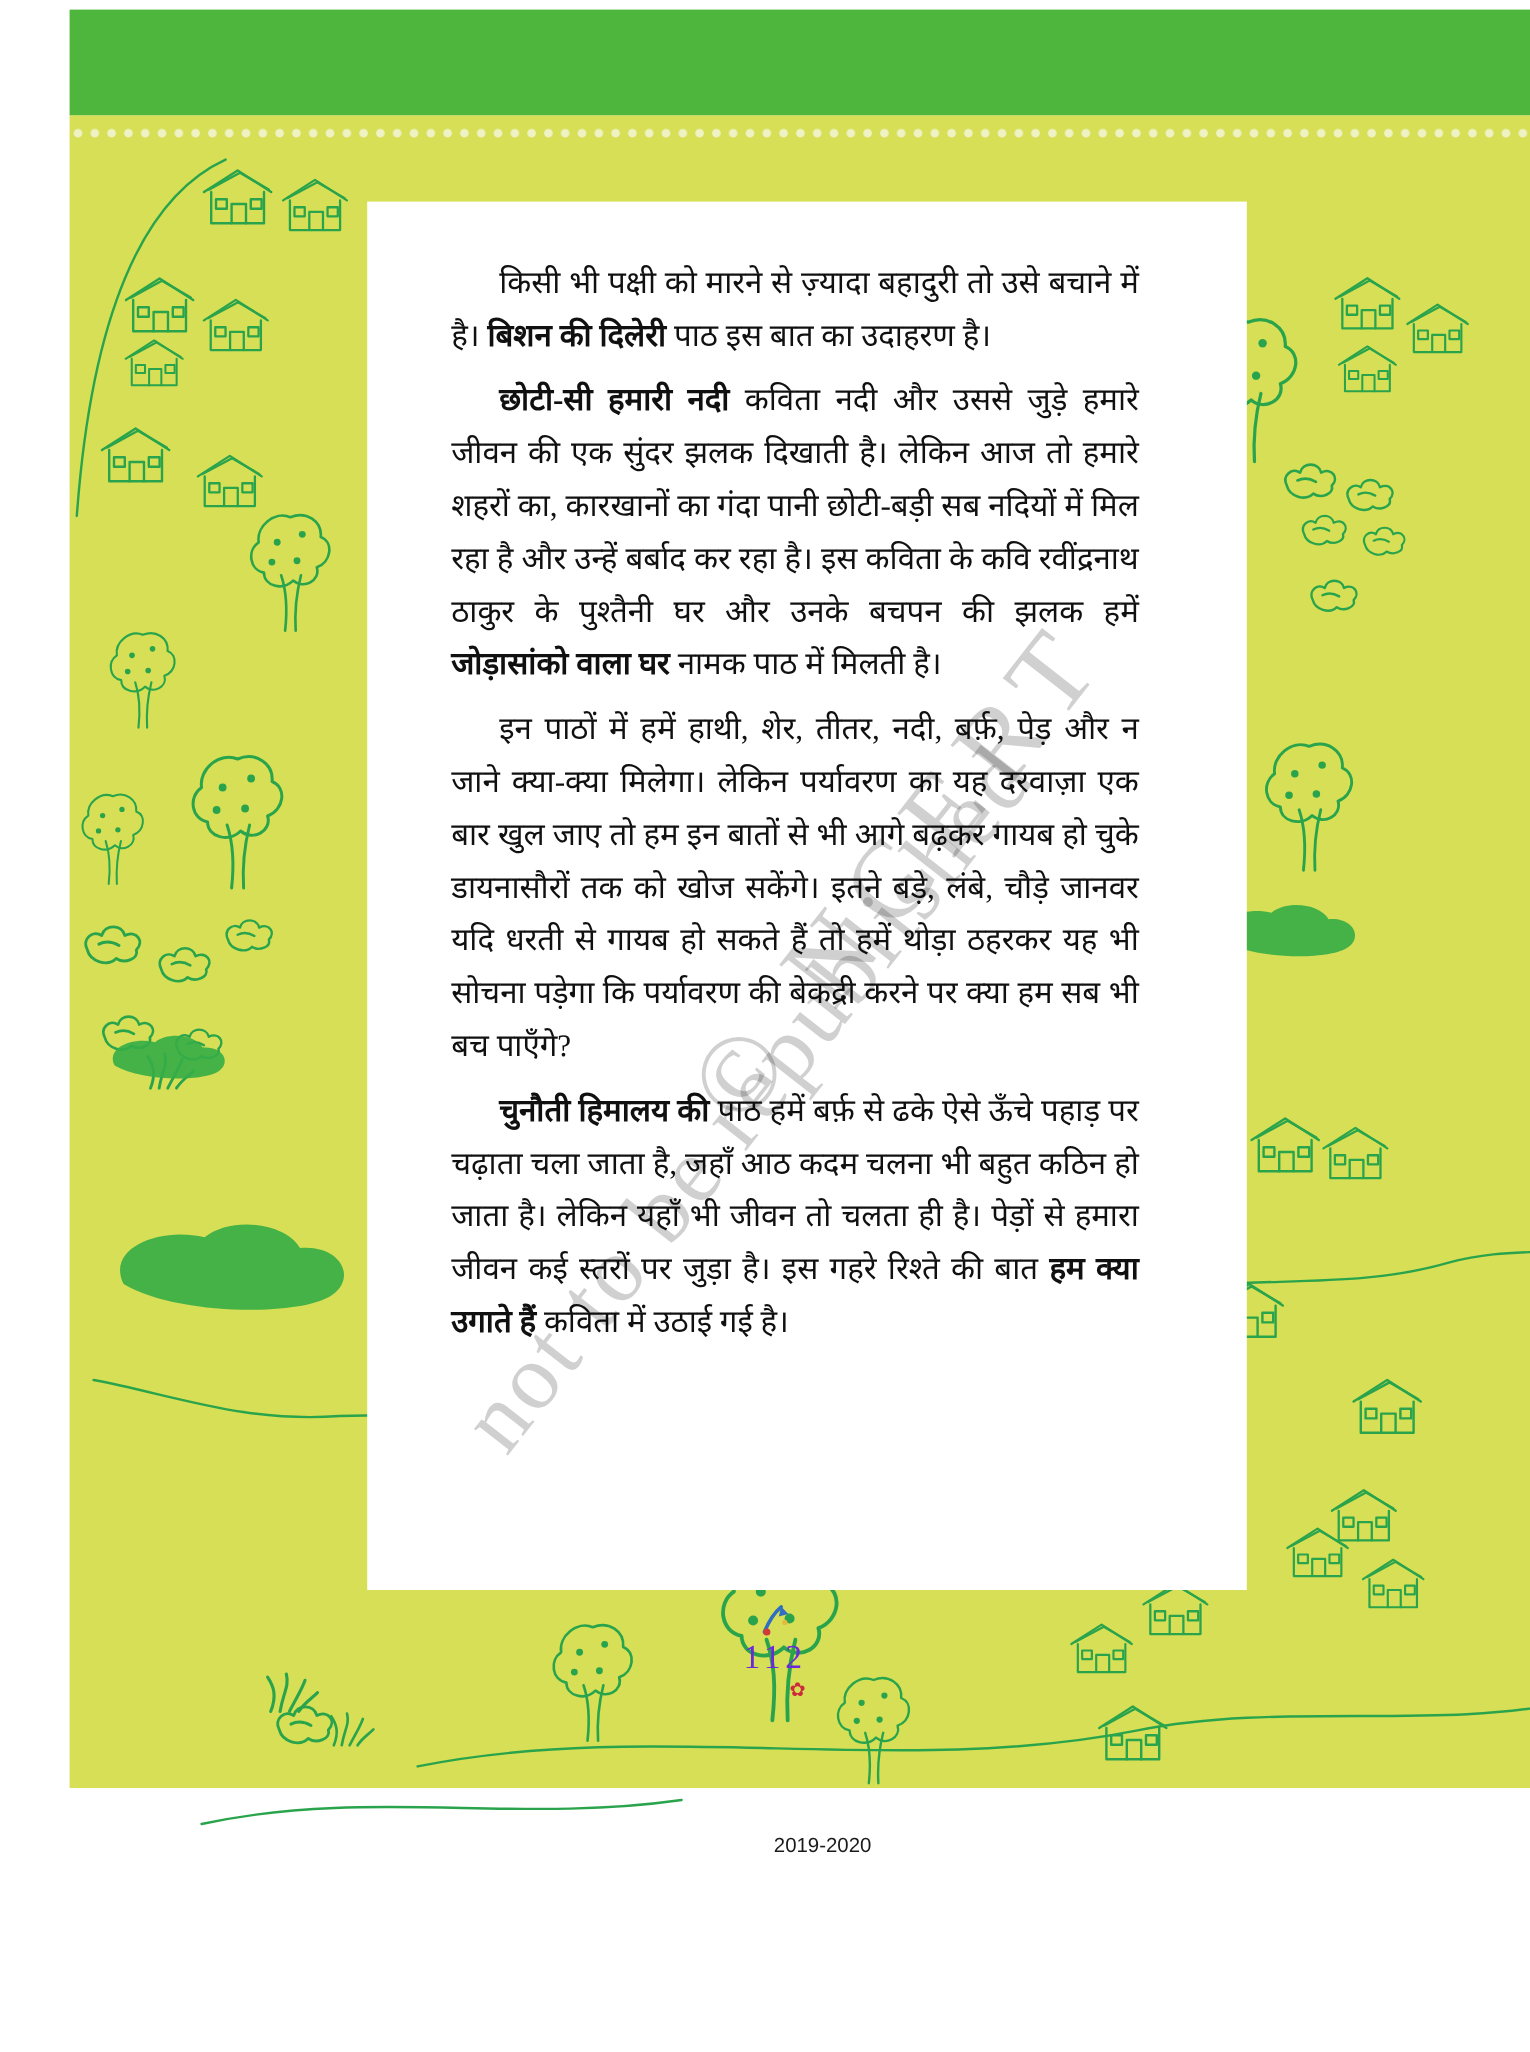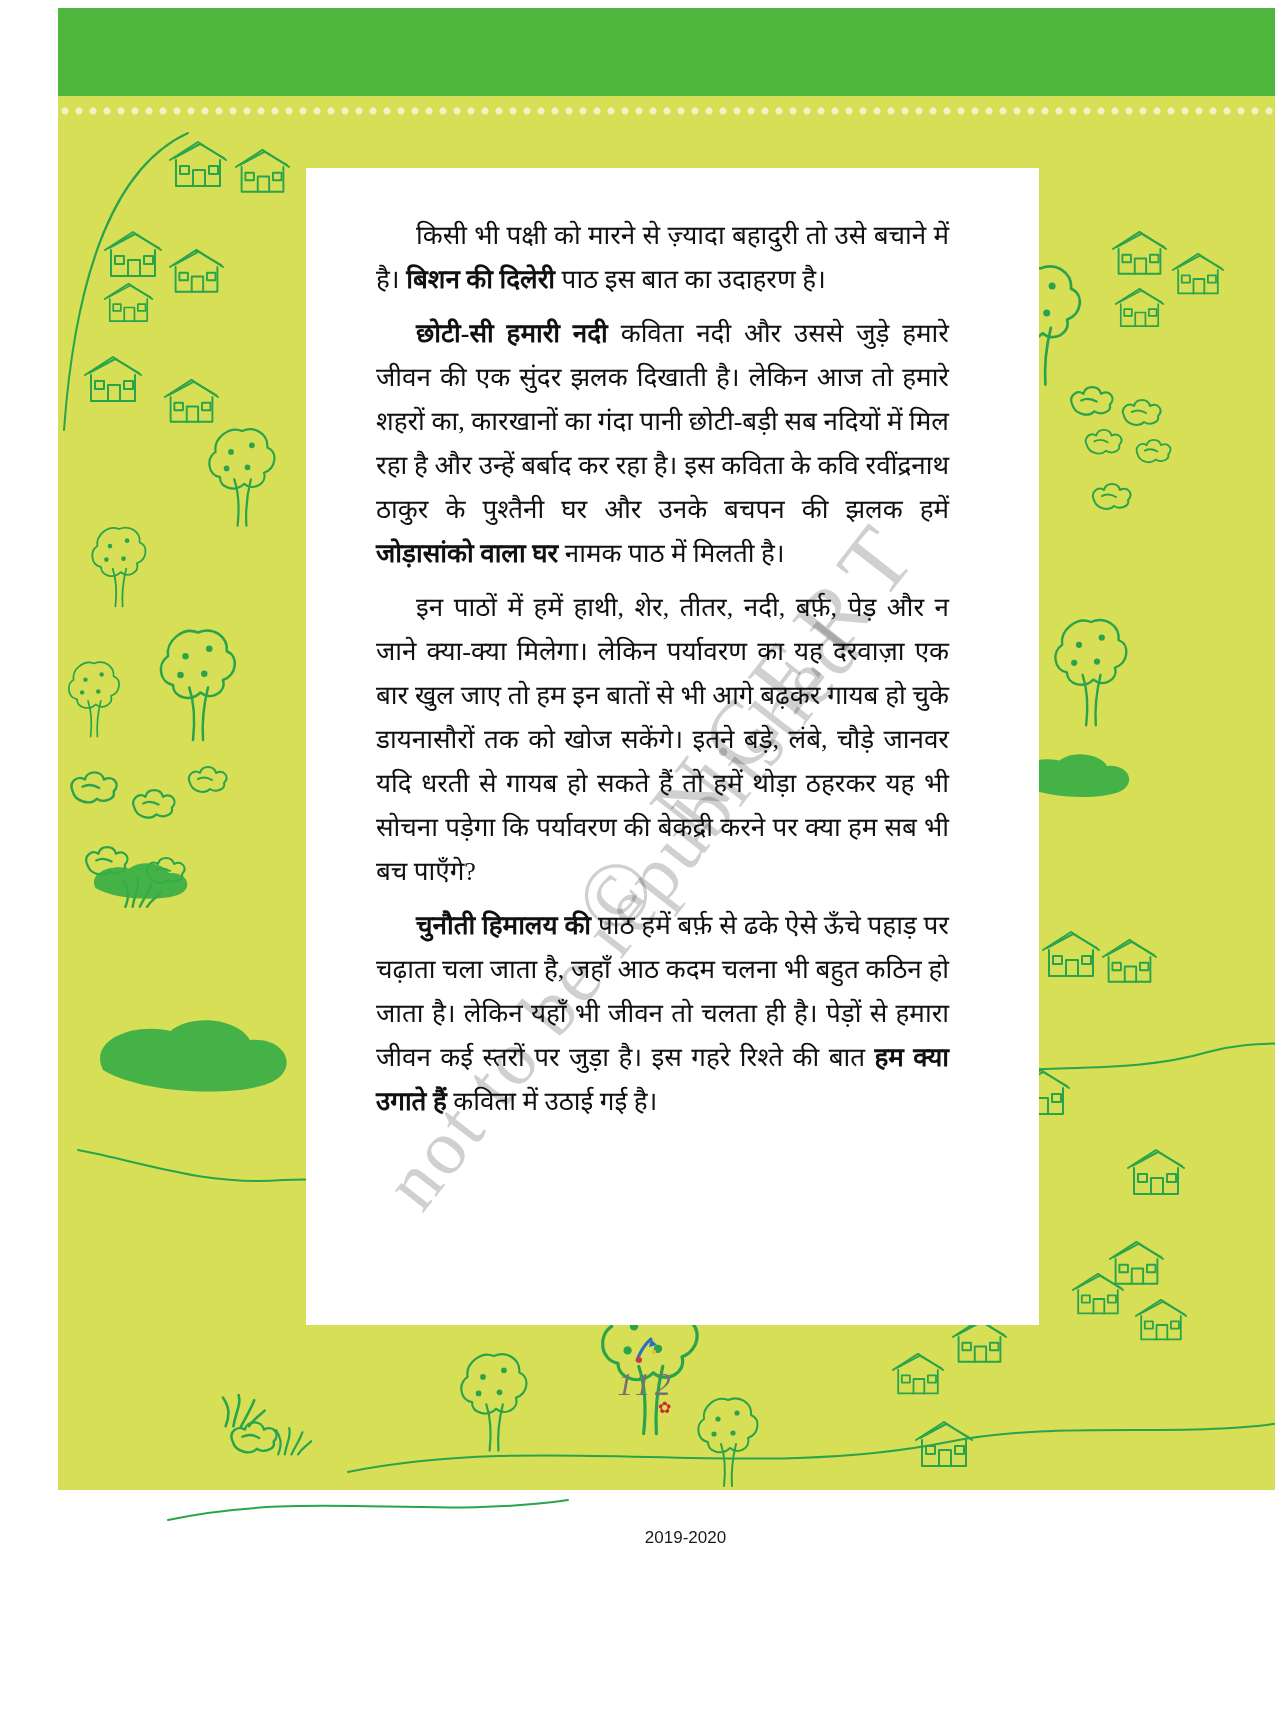--- a/index.html
+++ b/index.html
@@ -56,23 +56,22 @@
   .wm2{
     left:575px;top:915px;font-size:78px;letter-spacing:3px;
     transform:translate(-50%,-50%) rotate(-52deg);
   }
   .page-number-wrap{
     position:absolute;left:548px;top:1336px;width:100px;
     text-align:center;z-index:4;
   }
   .ornament{display:block;margin:0 auto 2px auto;}
   .page-number{
-    font-size:32px;letter-spacing:4px;color:#737373;
+    font-size:28px;letter-spacing:4px;color:#6d28d9;
     font-family:"Liberation Serif", serif;
-    font-style:italic;
   }
   .flower{position:absolute;left:62px;top:62px;font-size:16px;color:#cc2b3a;}
   .year{
     position:absolute;left:0;top:1528px;width:100%;
     text-align:center;font-size:17px;color:#1a1a1a;
     font-family:"Liberation Sans", sans-serif;z-index:4;
   }
 </style>
 </head>
 <body>

